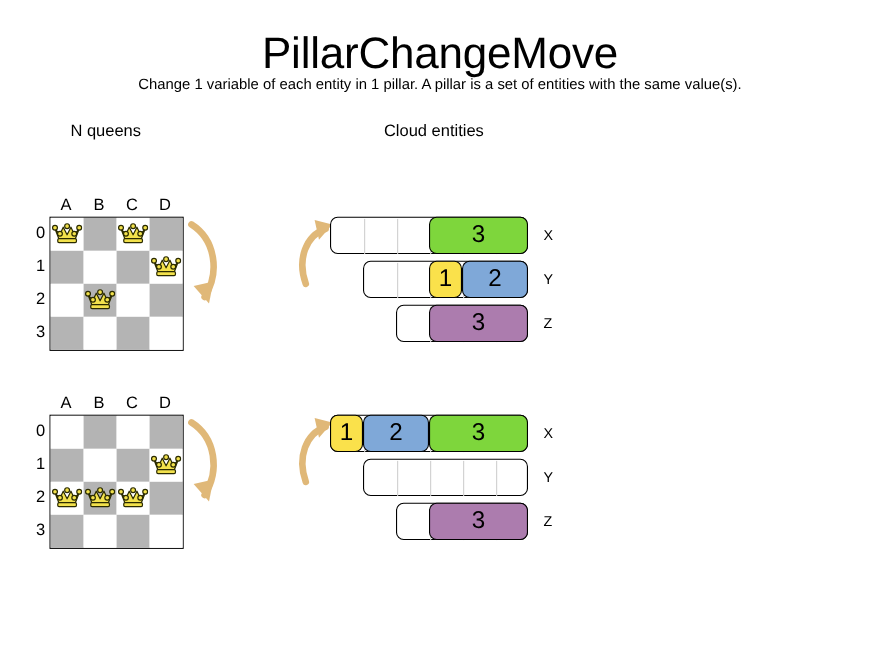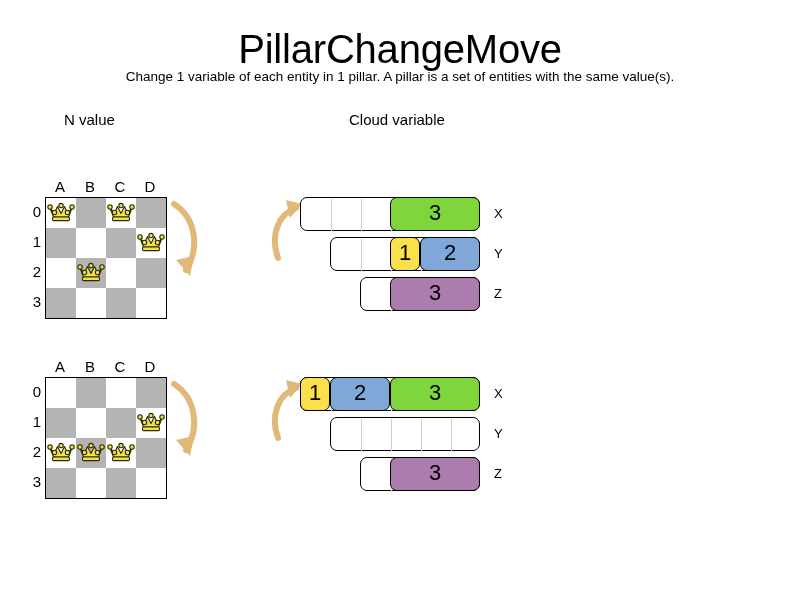--- a/index.html
+++ b/index.html
@@ -166,22 +166,22 @@
     text-align: left;
     white-space: nowrap;
   }
 </style>
 </head>
 <body>
 
 <div id="title">PillarChangeMove</div>
 <div id="subtitle">Change 1 variable of each entity in 1 pillar. A pillar is a set of entities with the same value(s).</div>
 
-<div id="heading-nqueens" class="section-heading">N value</div>
-<div id="heading-cloud" class="section-heading">Cloud variable</div>
+<div id="heading-nqueens" class="section-heading">N queens</div>
+<div id="heading-cloud" class="section-heading">Cloud entities</div>
 
 <div class="board-block" id="board-block-top">
     <div class="col-labels">
       <div class="col-label" style="left: 0px;">A</div>
       <div class="col-label" style="left: 30px;">B</div>
       <div class="col-label" style="left: 60px;">C</div>
       <div class="col-label" style="left: 90px;">D</div>
     </div>
     <div class="row-labels">
       <div class="row-label" style="top: 0px;">0</div>

